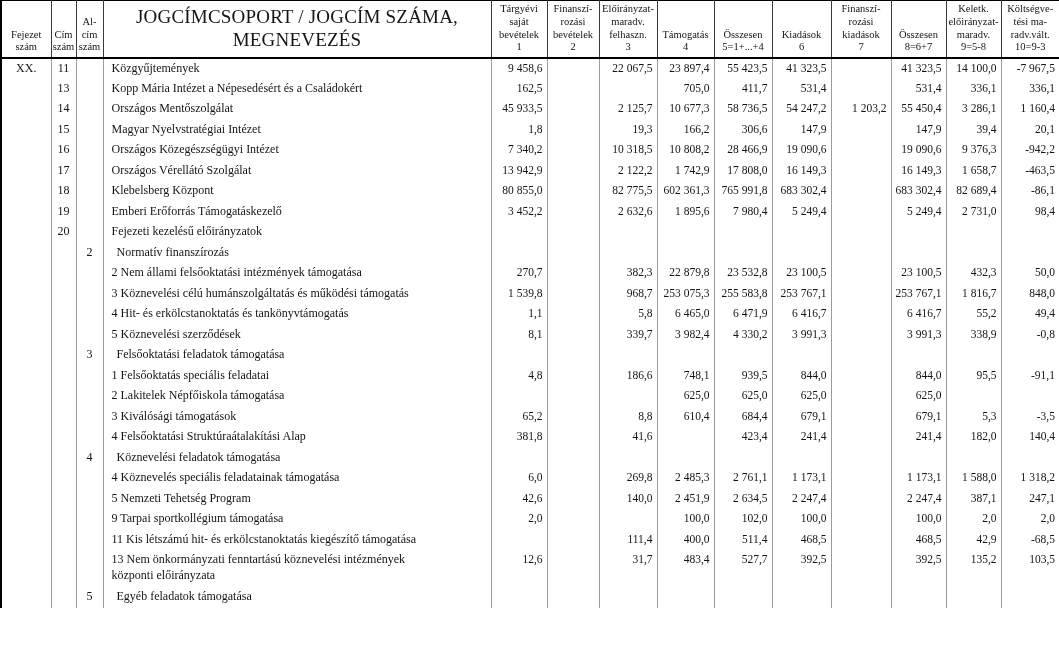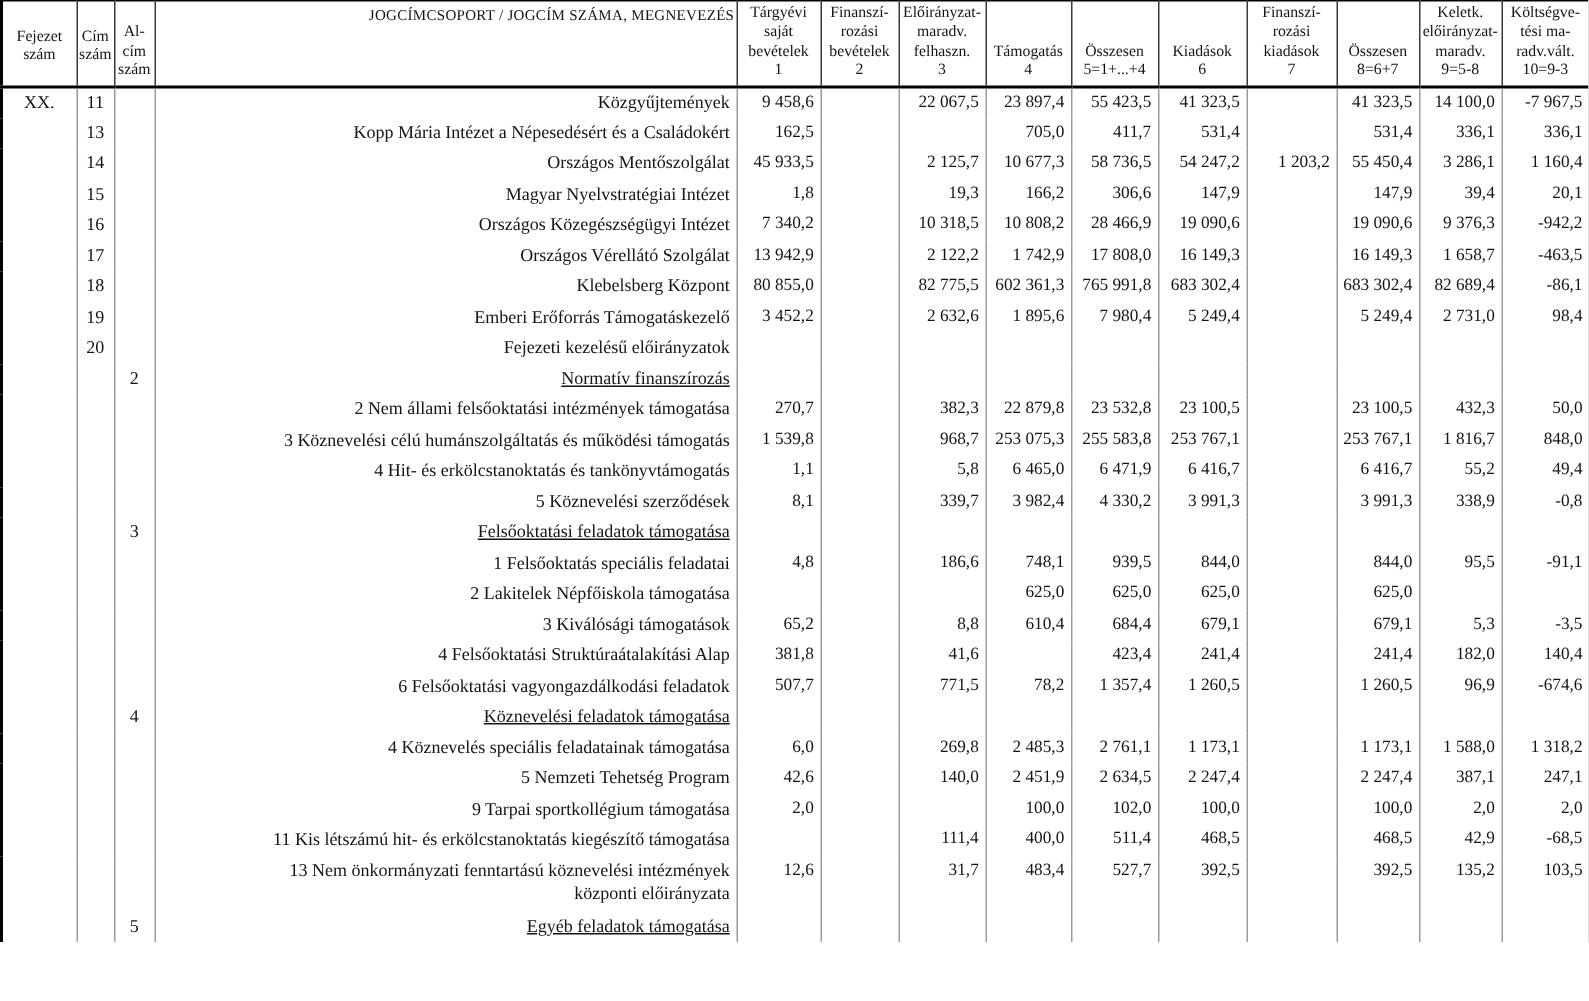--- a/index.html
+++ b/index.html
@@ -25,34 +25,34 @@
     border-bottom: 2px solid #000;
     font-weight: normal;
     vertical-align: bottom;
     text-align: center;
     font-size: 10.5px;
     line-height: 1.22;
     white-space: pre-line;
     height: 57px;
     padding: 2px 1px 3px;
   }
-  thead th.h-name { font-size: 10px; vertical-align: top; padding-top: 4px; letter-spacing: .2px; text-align: right; }
-  thead th.h-fejezet, thead th.h-cim { padding-bottom: 13px; margin-top: 36px; }
+  thead th.h-name { font-size: 19px; vertical-align: top; padding-top: 4px; letter-spacing: .2px; }
+  thead th.h-fejezet, thead th.h-cim { padding-bottom: 3px; margin-top: 36px; }
   tbody td {
     border-left: 1px solid #9b9b9b;
     border-right: 1px solid #9b9b9b;
     vertical-align: top;
     height: 20.5px;
     font-size: 11.5px;
     line-height: 1.3;
     overflow: hidden;
   }
   tbody td.idcol { text-align: center; font-size: 12px; padding-top: 2px; }
-  tbody td.name { text-align: right; padding: 2px 4px 0 8px; font-size: 12px; white-space: pre-line; }
-  tbody td.name.group { padding-left: 13px; text-decoration: underline; }
+  tbody td.name { text-align: left; padding: 2px 4px 0 8px; font-size: 12px; white-space: pre-line; }
+  tbody td.name.group { padding-left: 13px; }
   tbody td.val { text-align: right; padding: 2px 4px 0 1px; white-space: nowrap; }
   tbody tr.tall td { height: 37px; }
 </style>
 </head>
 <body>
 
 <div class="page">
   <table class="budget">
     <colgroup>
       <col style="width:50px">
@@ -415,36 +415,20 @@
           <td class="val">423,4</td>
           <td class="val">241,4</td>
           <td class="val"></td>
           <td class="val">241,4</td>
           <td class="val">182,0</td>
           <td class="val">140,4</td>
         </tr>
         <tr>
           <td class="idcol"></td>
           <td class="idcol"></td>
-          <td class="idcol"></td>
-          <td class="name">6 Felsőoktatási vagyongazdálkodási feladatok</td>
-          <td class="val">507,7</td>
-          <td class="val"></td>
-          <td class="val">771,5</td>
-          <td class="val">78,2</td>
-          <td class="val">1 357,4</td>
-          <td class="val">1 260,5</td>
-          <td class="val"></td>
-          <td class="val">1 260,5</td>
-          <td class="val">96,9</td>
-          <td class="val">-674,6</td>
-        </tr>
-        <tr>
-          <td class="idcol"></td>
-          <td class="idcol"></td>
           <td class="idcol">4</td>
           <td class="name group">Köznevelési feladatok támogatása</td>
           <td class="val"></td>
           <td class="val"></td>
           <td class="val"></td>
           <td class="val"></td>
           <td class="val"></td>
           <td class="val"></td>
           <td class="val"></td>
           <td class="val"></td>

